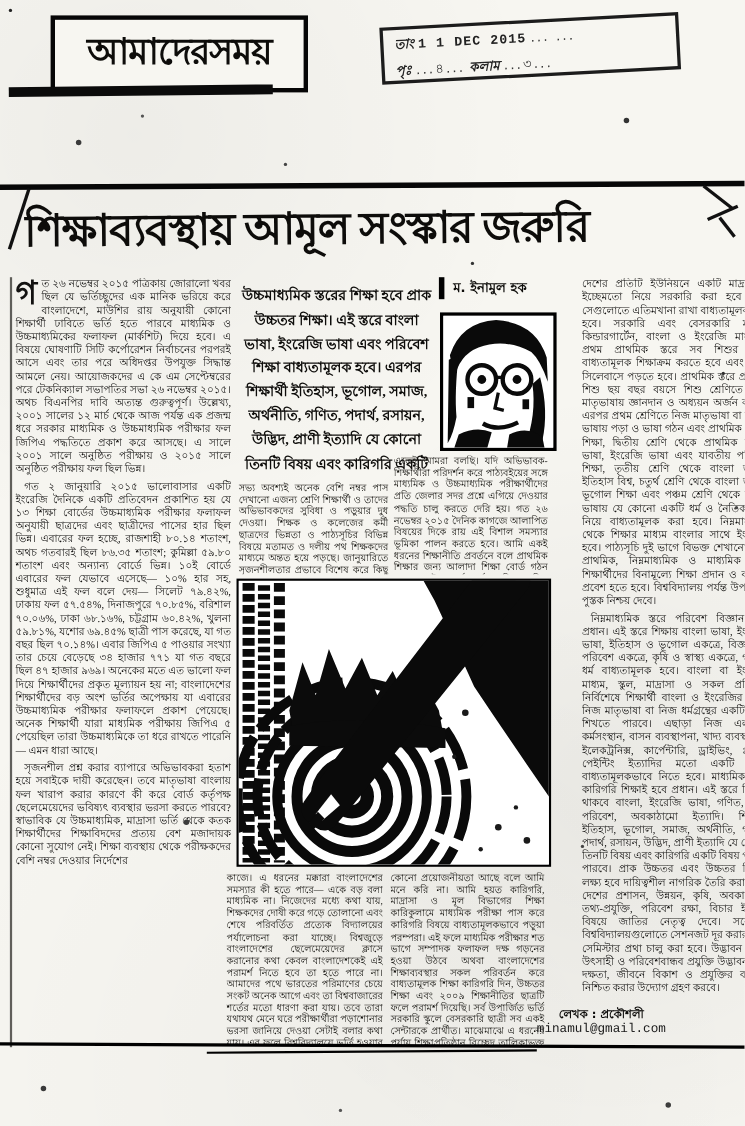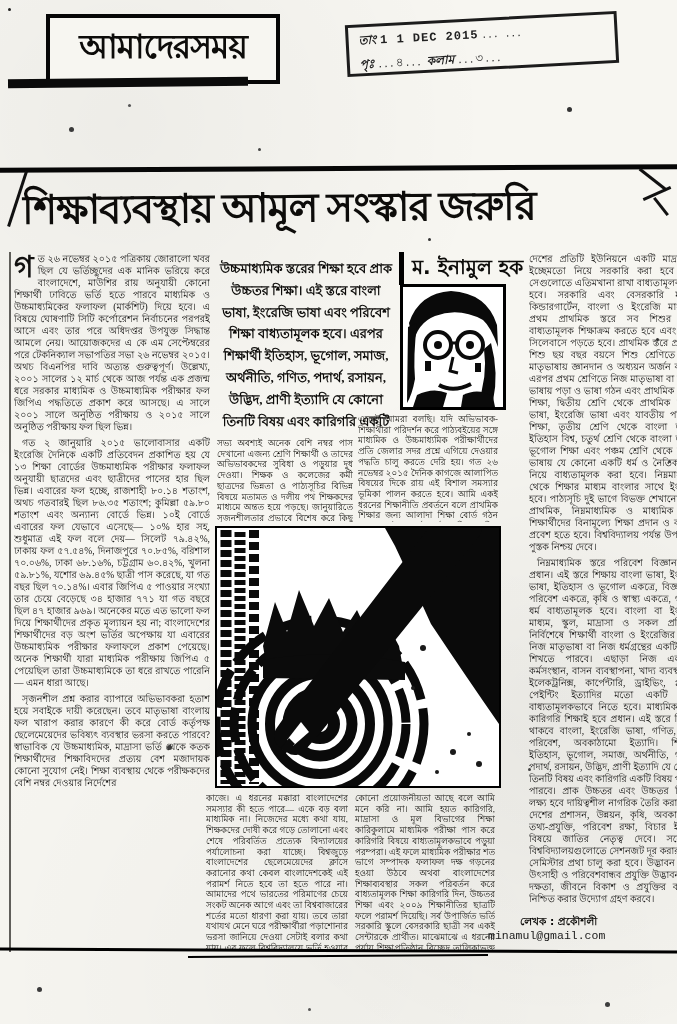--- a/index.html
+++ b/index.html
@@ -41,29 +41,29 @@
     color:#121110;word-break:break-word;}
   .bodytext p{margin:0 0 4px 0;text-indent:8px;}
   .bodytext p.first{text-indent:0;}
   .smalltext{font-size:8.8px;line-height:10.7px;text-align:justify;overflow:hidden;color:#14130f;}
   .smalltext p{margin:0;}
   .col1{left:14px;top:253px;width:196px;height:696px;}
   .dropcap{float:left;font-size:30px;line-height:25px;font-weight:700;padding:1px 4px 0 0;}
   .pullquote{left:217px;top:258px;width:178px;height:176px;font-size:13px;line-height:21.8px;
     font-weight:700;text-align:center;overflow:hidden;}
   .byline{left:399px;top:252px;width:108px;border-left:5px solid #000;padding-left:8px;
-    font-size:20px;font-weight:700;white-space:nowrap;font-family:"DejaVu Sans", sans-serif;}
+    font-size:12px;font-weight:700;white-space:nowrap;font-family:"DejaVu Sans", sans-serif;}
   .portrait{left:400px;top:284px;width:106px;height:126px;border:3px solid #000;background:#fff;box-sizing:border-box;}
   .midcol-a{left:217px;top:438px;width:136px;height:84px;}
   .midcol-b{left:358px;top:414px;width:140px;height:108px;}
   .photo{left:215px;top:526px;width:286px;height:262px;border:2px solid #000;background:#fff;box-sizing:border-box;}
   .bottomcol-a{left:206px;top:793px;width:142px;height:157px;}
   .bottomcol-b{left:355px;top:793px;width:140px;height:157px;}
   .rightcol{left:529px;top:253px;width:170px;height:658px;}
-  .credit{left:520px;top:914px;font-size:10.5px;font-weight:700;font-family:"DejaVu Sans", sans-serif;}
+  .credit{left:508px;top:914px;font-size:10.5px;font-weight:700;font-family:"DejaVu Sans", sans-serif;}
   .email{left:488px;top:929px;font-size:11.5px;font-family:Liberation Mono, monospace;color:#1a1a1a;}
   .bottom-rule{left:0;top:949px;width:677px;height:3px;background:#000;transform:rotate(0.25deg);}
   .bottom-rule2{left:188px;top:955px;width:300px;height:2px;background:#000;transform:rotate(-0.4deg);}
   .specks{left:8px;top:8px;width:3px;height:3px;background:#222;border-radius:50%;
     box-shadow:62px 120px 0 1px #3a3a3a, 250px 140px 0 0 #444, 560px 100px 0 1px #333,
       648px 330px 0 0 #2f2f2f, 160px 738px 0 1px #3c3c3c, 660px 452px 0 0 #444,
       30px 980px 0 1px #3a3a3a, 300px 1000px 0 0 #555, 598px 995px 0 1px #3d3d3d,
       420px 230px 0 0 #333, 120px 96px 0 0 #555, 520px 760px 0 0 #444;}
 </style>
 </head>

